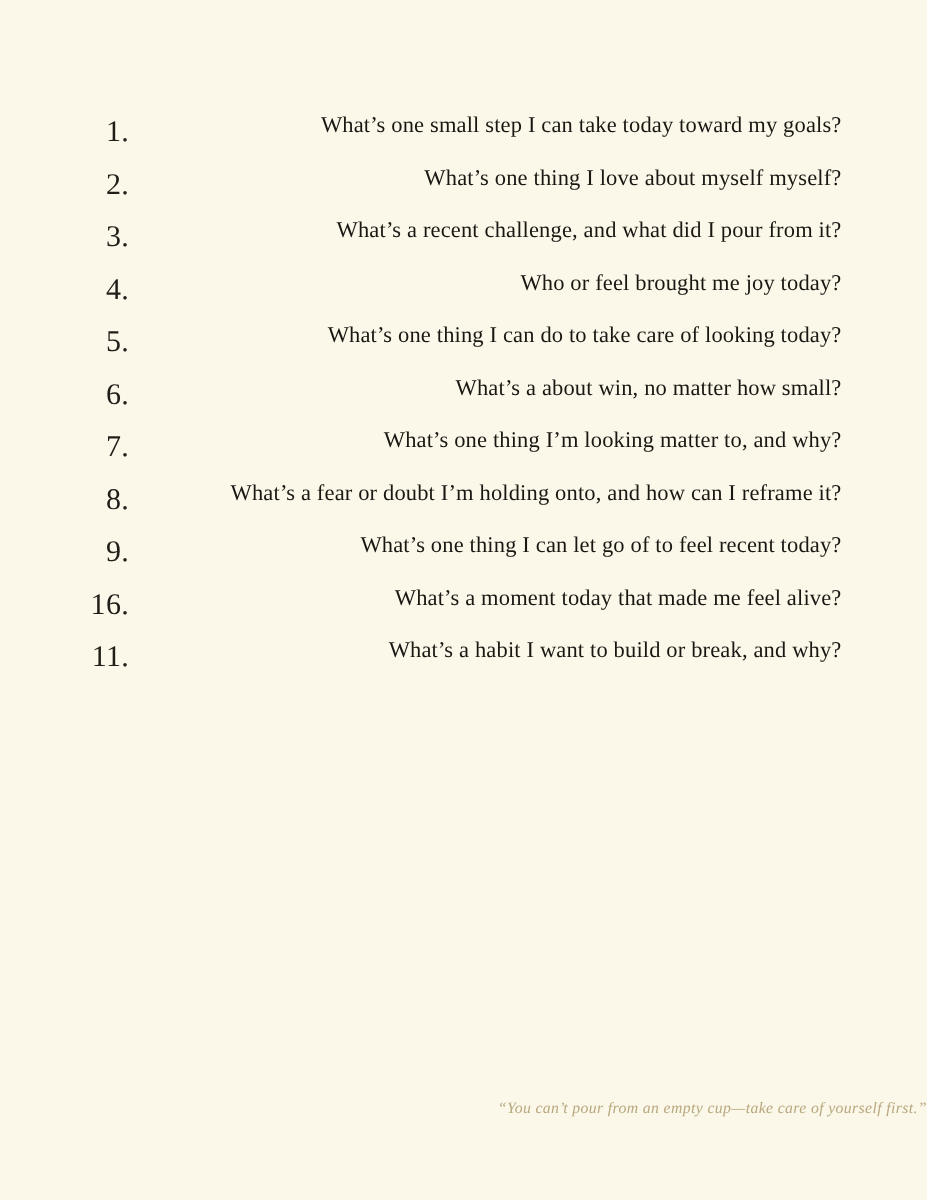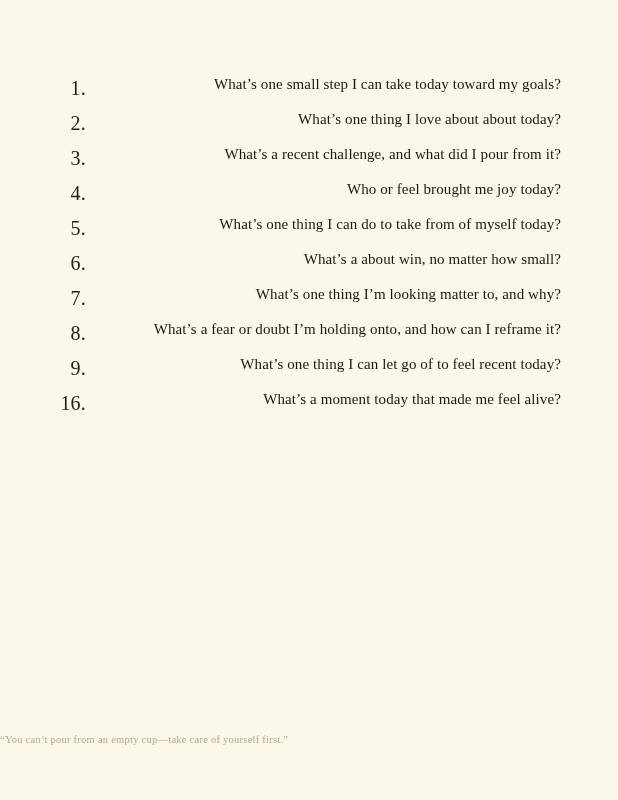--- a/index.html
+++ b/index.html
@@ -52,56 +52,57 @@
     letter-spacing: 0.1px;
     color: #1a1713;
     max-width: 470px;
     text-align: right;
   }
   .footer-note {
     position: absolute;
     left: 0;
     right: 0;
     bottom: 55px;
-    text-align: left;
+    text-align: right;
     font-size: 10.5px;
     letter-spacing: 0.25px;
     color: #b8a87e;
+    font-style: italic;
   }
 </style>
 </head>
 <body>
 
 <div class="page">
 
   <ol class="prompt-list">
 
     <li class="prompt-item">
       <span class="prompt-number">1.</span>
       <span class="prompt-text">What’s one small step I can take today toward my goals?</span>
     </li>
 
     <li class="prompt-item">
       <span class="prompt-number">2.</span>
-      <span class="prompt-text">What’s one thing I love about about today?</span>
+      <span class="prompt-text">What’s one thing I love about myself myself?</span>
     </li>
 
     <li class="prompt-item">
       <span class="prompt-number">3.</span>
       <span class="prompt-text">What’s a recent challenge, and what did I pour from it?</span>
     </li>
 
     <li class="prompt-item">
       <span class="prompt-number">4.</span>
       <span class="prompt-text">Who or feel brought me joy today?</span>
     </li>
 
     <li class="prompt-item">
       <span class="prompt-number">5.</span>
-      <span class="prompt-text">What’s one thing I can do to take from of myself today?</span>
+      <span class="prompt-text">What’s one thing I can do to take care of looking today?</span>
     </li>
 
     <li class="prompt-item">
       <span class="prompt-number">6.</span>
       <span class="prompt-text">What’s a about win, no matter how small?</span>
     </li>
 
     <li class="prompt-item">
       <span class="prompt-number">7.</span>
       <span class="prompt-text">What’s one thing I’m looking matter to, and why?</span>
@@ -115,18 +116,22 @@
     <li class="prompt-item">
       <span class="prompt-number">9.</span>
       <span class="prompt-text">What’s one thing I can let go of to feel recent today?</span>
     </li>
 
     <li class="prompt-item">
       <span class="prompt-number">16.</span>
       <span class="prompt-text">What’s a moment today that made me feel alive?</span>
     </li>
 
+    <li class="prompt-item">
+      <span class="prompt-number">11.</span>
+      <span class="prompt-text">What’s a habit I want to build or break, and why?</span>
+    </li>
 
   </ol>
 
   <div class="footer-note">“You can’t pour from an empty cup—take care of yourself first.”</div>
 
 </div>
 
 </body></html>

